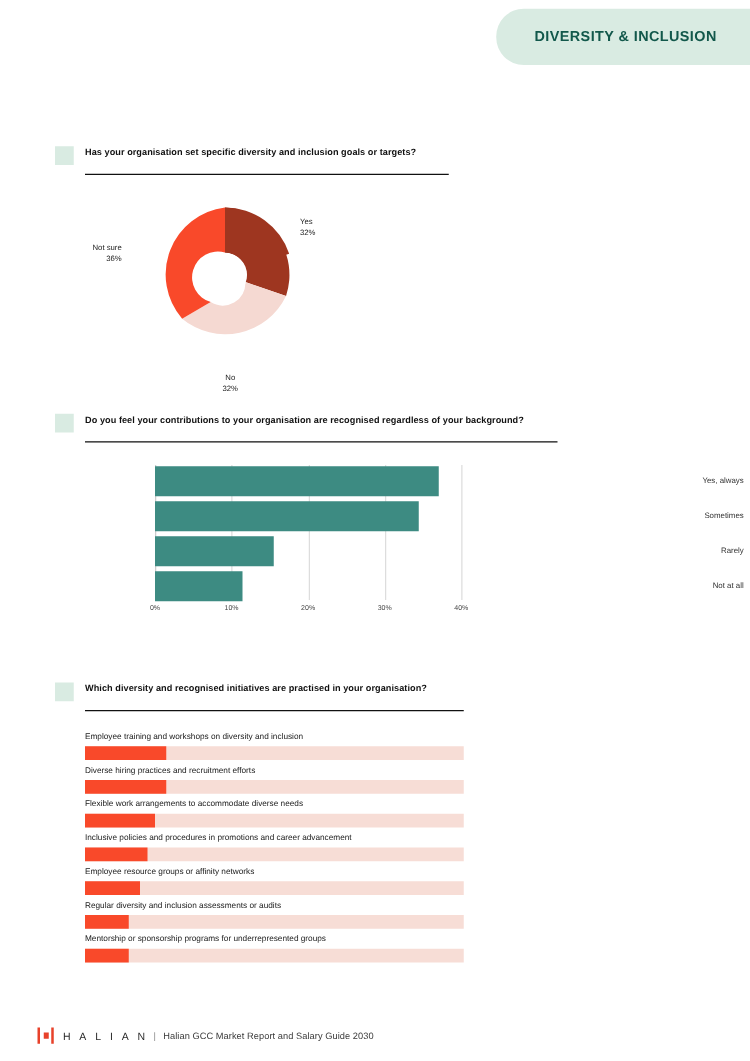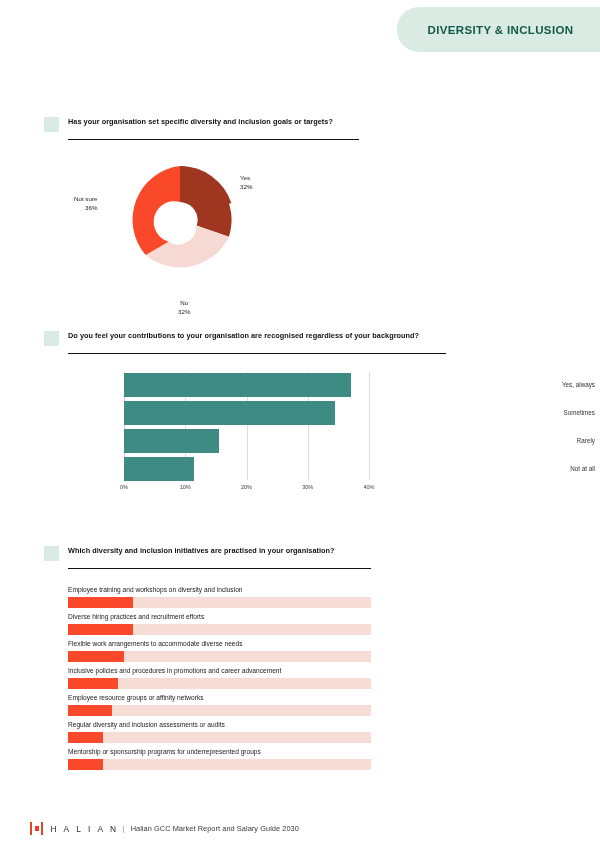--- a/index.html
+++ b/index.html
@@ -197,21 +197,21 @@
       <span class="hb-tick" style="left:0px;">0%</span>
       <span class="hb-tick" style="left:61.25px;">10%</span>
       <span class="hb-tick" style="left:122.5px;">20%</span>
       <span class="hb-tick" style="left:183.75px;">30%</span>
       <span class="hb-tick" style="left:245px;">40%</span>
     </div>
   </div>
 
   <div class="qblock" style="top:546px;">
     <div class="q-marker"></div>
-    <div class="q-text">Which diversity and inclusion initiatives are practised in your organisation?</div>
+    <div class="q-text">Which diversity and recognised initiatives are practised in your organisation?</div>
     <div class="q-rule" style="top:22px; width:303px;"></div>
   </div>
 
   <div class="init-list" style="top:585px;">
 
     <div class="init-item" style="top:0px;">
       <div class="init-label">Employee training and workshops on diversity and inclusion</div>
       <div class="init-track">
         <div class="init-fill" style="width:65px;"></div>
       </div>

